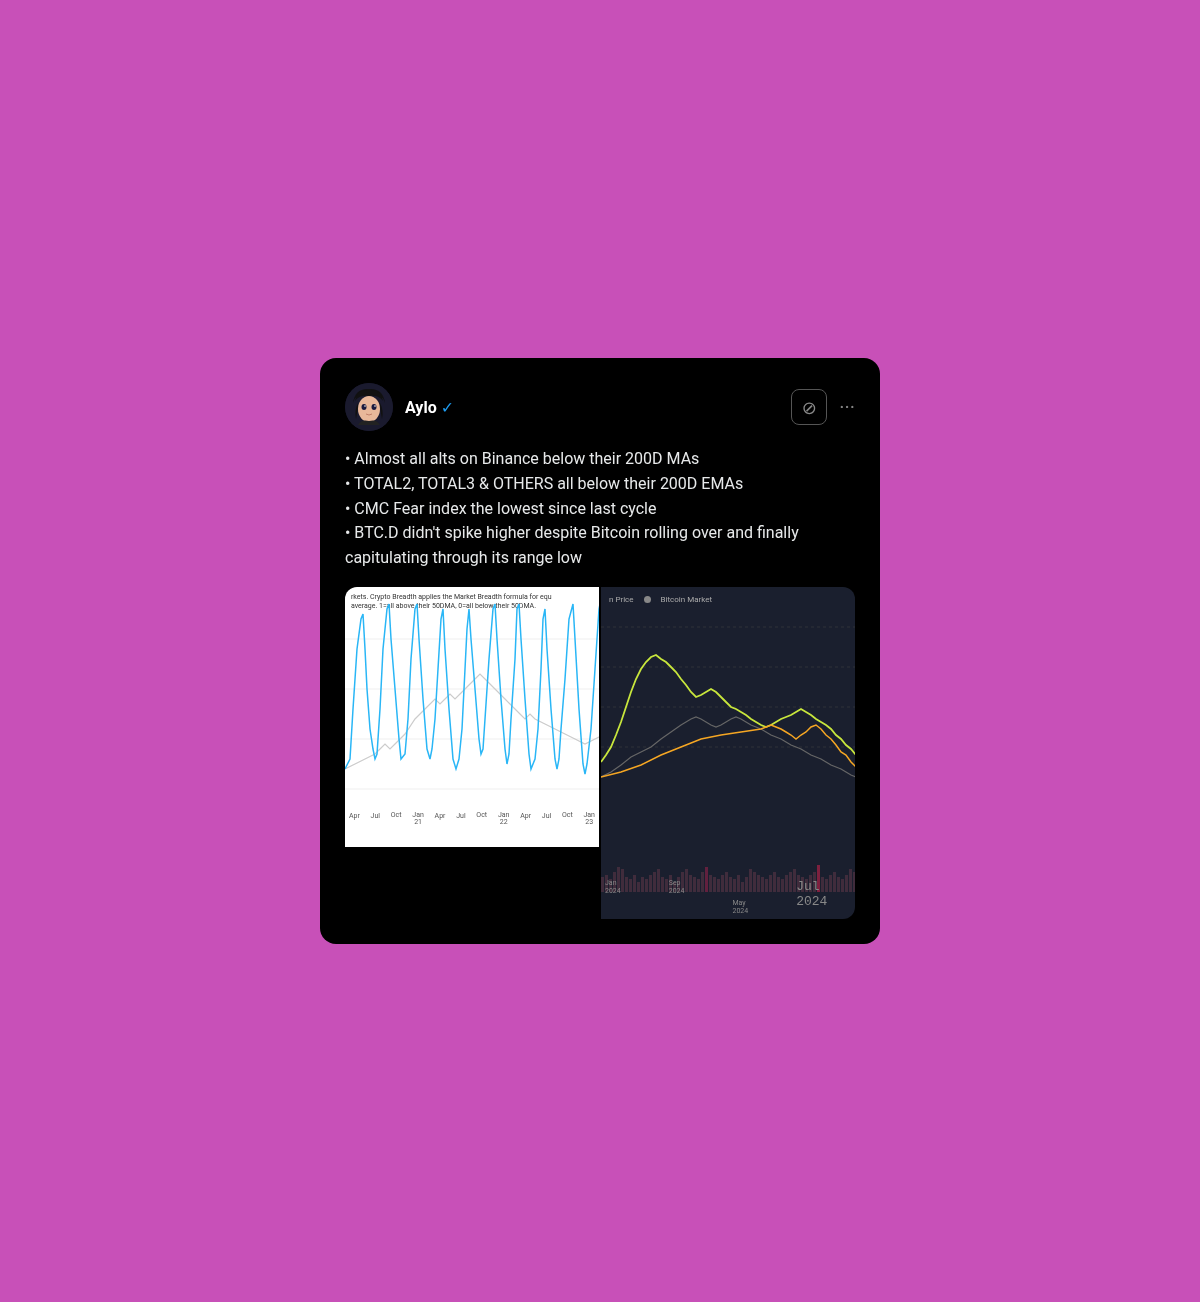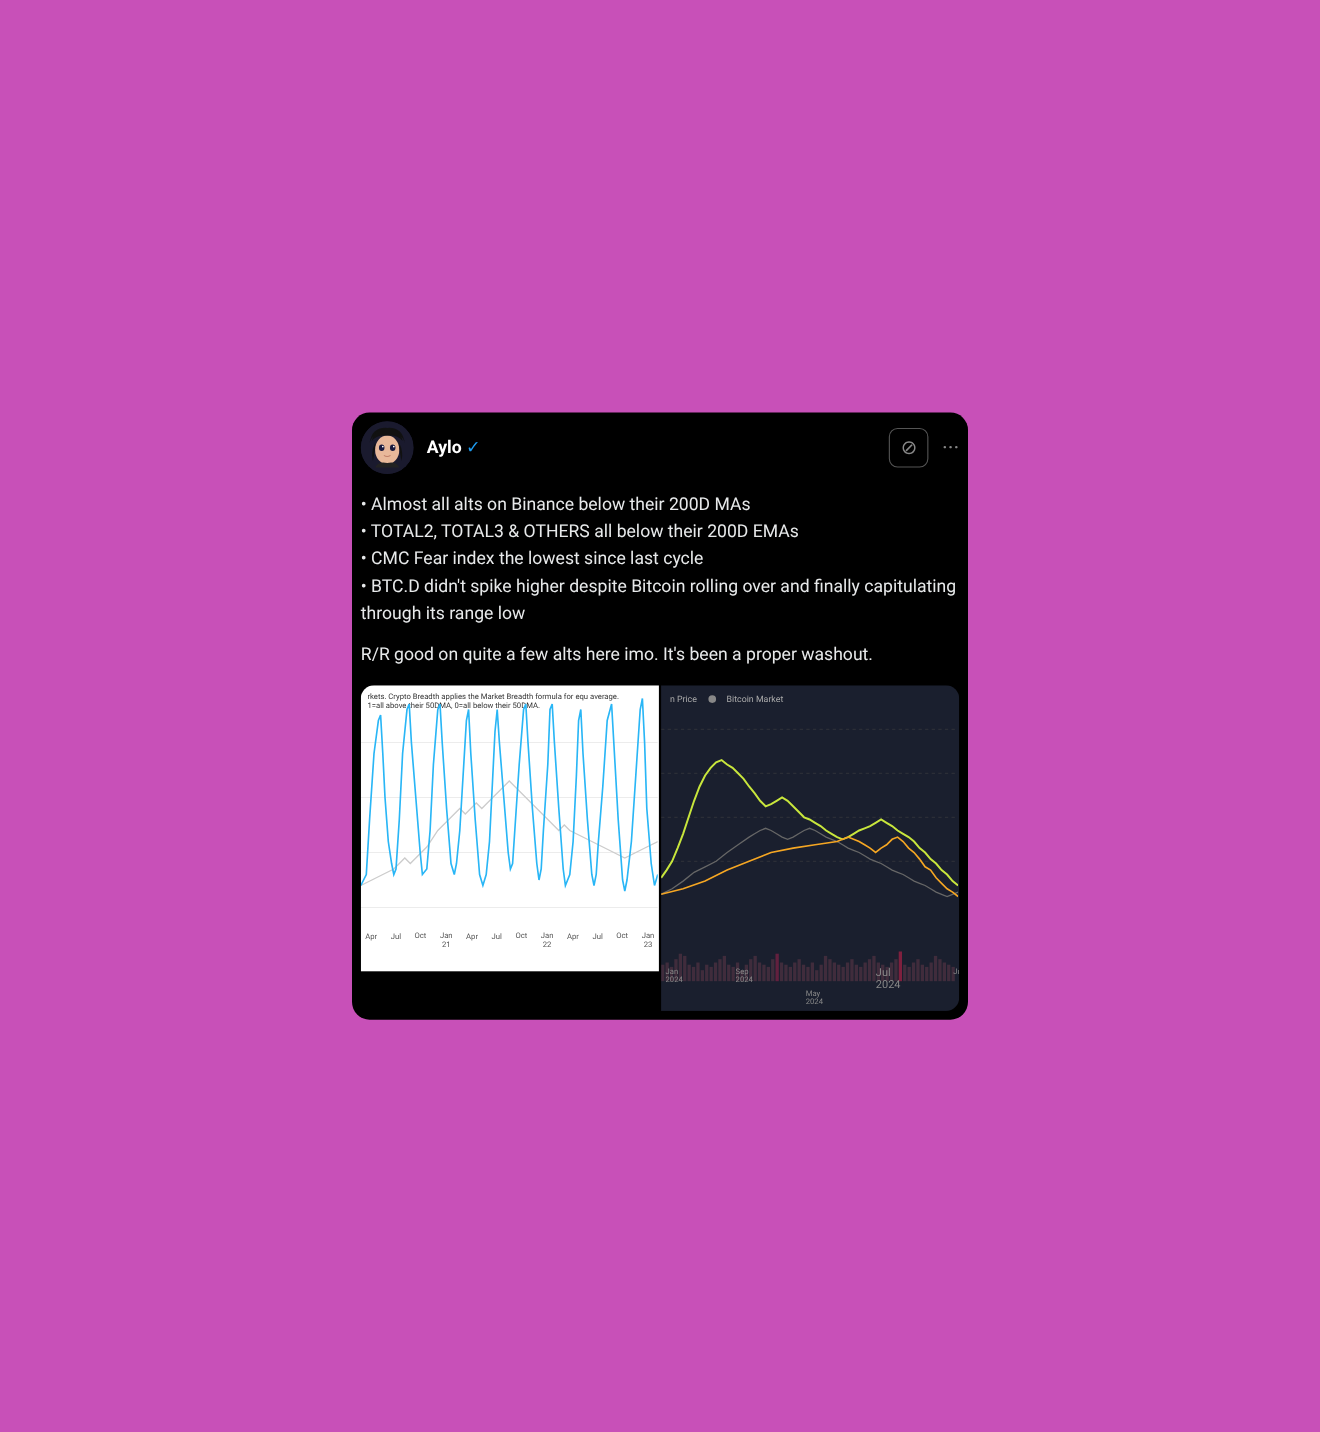--- a/index.html
+++ b/index.html
@@ -8,21 +8,21 @@
       display: flex;
       justify-content: center;
       align-items: center;
       min-height: 100vh;
       padding: 20px;
       font-family: -apple-system, BlinkMacSystemFont, "Segoe UI", Roboto, Helvetica, Arial, sans-serif;
     }
     .card {
       background-color: #000000;
       border-radius: 16px;
-      padding: 8px;
+      padding: 25px;
       width: 560px;
       color: #ffffff;
     }
     .header {
       display: flex;
       align-items: center;
       margin-bottom: 16px;
     }
     .avatar {
       width: 48px;
@@ -106,21 +106,21 @@
       flex: 1;
       background: #ffffff;
       position: relative;
       height: 260px;
       overflow: hidden;
     }
     .chart-right {
       flex: 1;
       background: #1a1f2e;
       position: relative;
-      height: 296px;
+      height: 332px;
       overflow: hidden;
     }
     .chart-left-inner {
       width: 100%;
       height: 100%;
       position: relative;
     }
     .chart-right-inner {
       width: 100%;
       height: 100%;
@@ -196,21 +196,20 @@
         <span>⊘</span>
       </div>
       <div class="more-icon">
         <span>···</span>
       </div>
     </div>
   </div>
 
   <div class="tweet-text">
     <p>• Almost all alts on Binance below their 200D MAs<br>• TOTAL2, TOTAL3 &amp; OTHERS all below their 200D EMAs<br>• CMC Fear index the lowest since last cycle<br>• BTC.D didn't spike higher despite Bitcoin rolling over and finally capitulating through its range low</p>
-    <p>R/R good on quite a few alts here imo. It's been a proper washout.</p>
   </div>
 
   <div class="images-row">
 
     <div class="chart-left">
       <div class="chart-left-inner">
         <div class="chart-annotation">
           <span>rkets. Crypto Breadth applies the Market Breadth formula for equ
 average. 1=all above their 50DMA, 0=all below their 50DMA.</span>
         </div>
@@ -333,21 +332,21 @@
           <rect x="252" y="15" width="3" height="20" fill="#4a3040" opacity="0.8"></rect>
           <rect x="256" y="18" width="3" height="17" fill="#4a3040" opacity="0.8"></rect>
           <rect x="260" y="20" width="3" height="15" fill="#4a3040" opacity="0.8"></rect>
           <rect x="264" y="22" width="3" height="13" fill="#4a3040" opacity="0.8"></rect>
         </svg>
 
         <div style="position:absolute;bottom:4px;left:0;width:100%;display:flex;justify-content:space-between;padding:0 4px;gap:48px;">
           <span style="font-size:7px;color:#888;">Jan 2024</span>
           <span style="font-size:7px;color:#888;">Sep 2024</span>
           <span style="font-size:7px;color:#888;margin-top:20px;">May 2024</span>
-          <span style="font-size:10px;color:#888;">Jul 2024</span>
+          <span style="font-size:13px;color:#888;font-family:Liberation Mono, monospace;">Jul 2024</span>
           <span style="font-size:7px;color:#888;">Jun</span>
         </div>
       </div>
     </div>
 
   </div>
 
 </div>
 
 </body></html>

